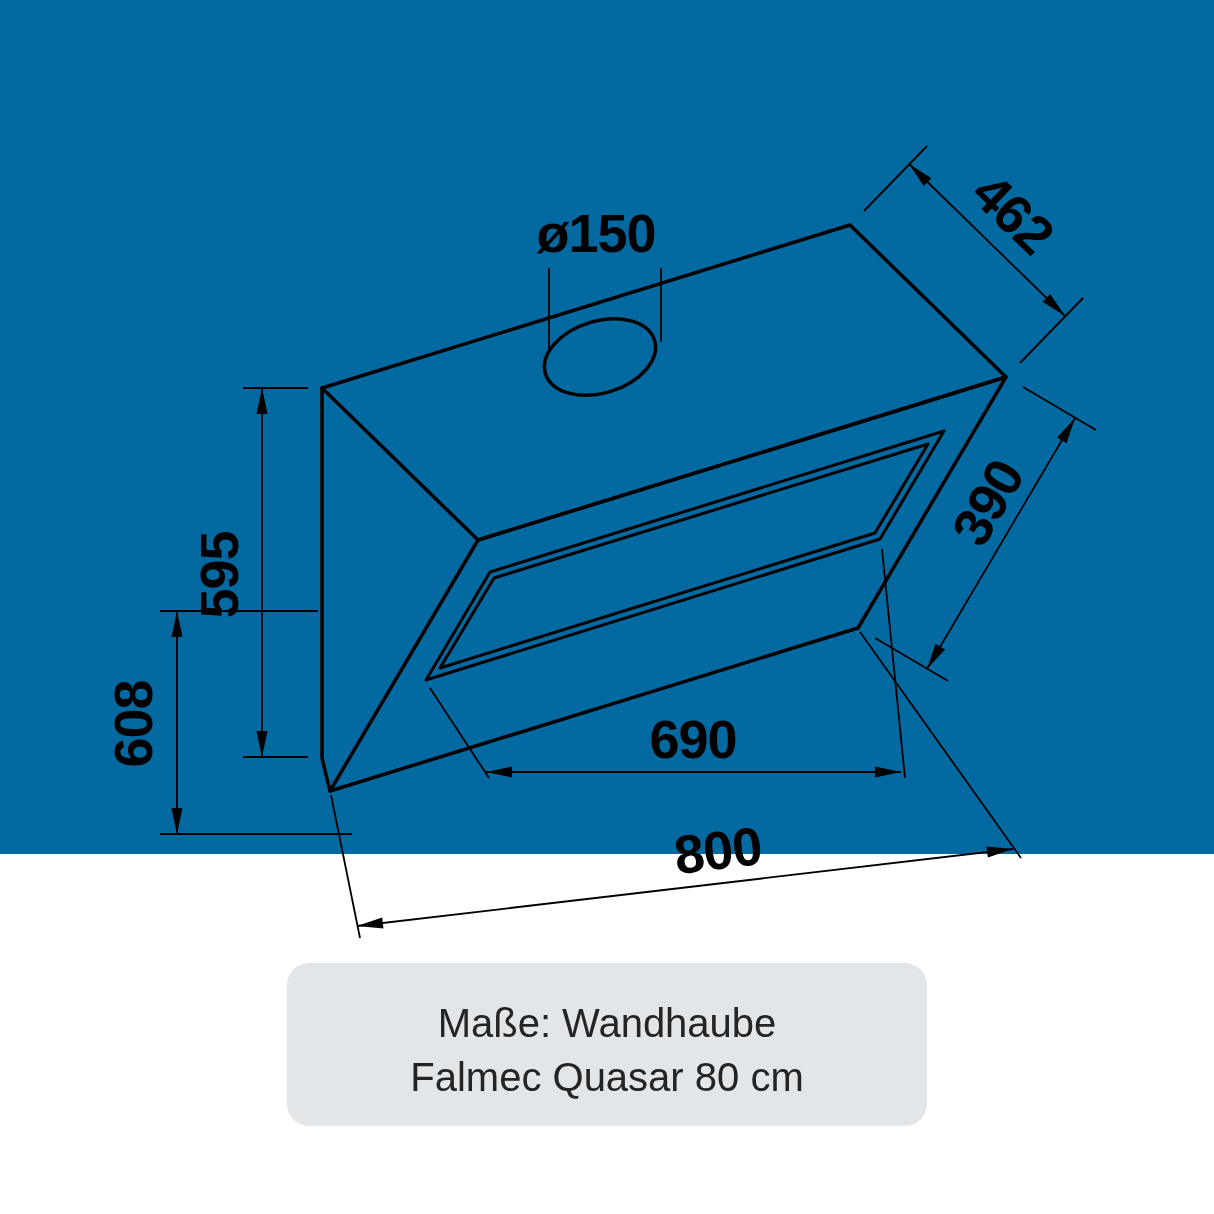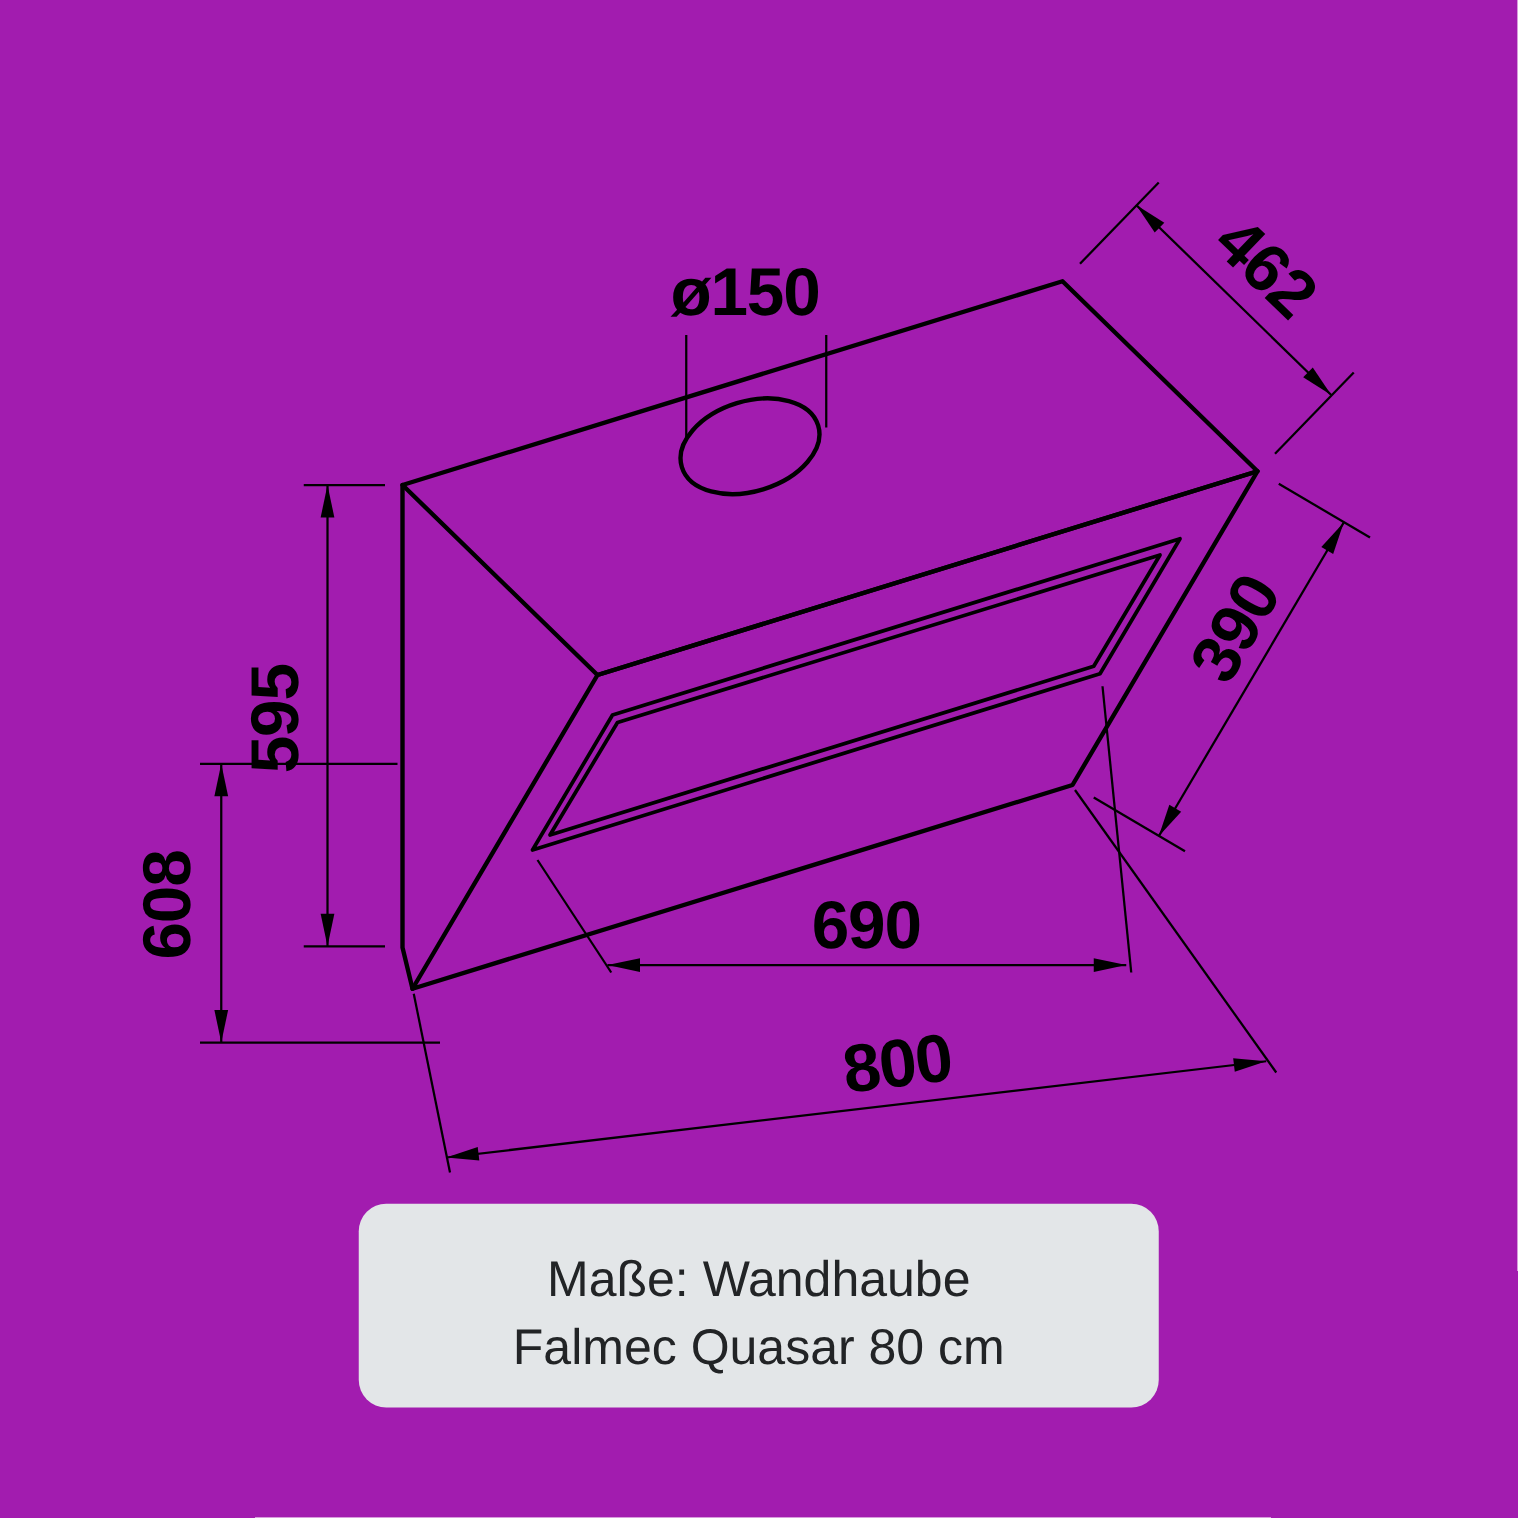--- a/index.html
+++ b/index.html
@@ -1,16 +1,16 @@
 <!DOCTYPE html>
 <html><head>
 <meta charset="utf-8">
 <style>
   html,body{margin:0;padding:0;width:1214px;height:1214px;background:#ffffff;overflow:hidden;}
-  .canvas{position:relative;width:1214px;height:1214px;background:#a21caf;font-family:"Liberation Sans",sans-serif;}
+  .canvas{position:relative;width:1214px;height:854px;background:#0369a1;font-family:"Liberation Sans",sans-serif;}
   svg{display:block;}
   .obj{fill:none;stroke:#000000;stroke-width:3.5;stroke-linejoin:round;stroke-linecap:round;}
   .obj2{fill:none;stroke:#000000;stroke-width:3;stroke-linejoin:round;}
   .dim{fill:none;stroke:#000000;stroke-width:1.8;stroke-linecap:butt;}
   .num{font-family:"Liberation Sans",sans-serif;font-weight:bold;font-size:54px;fill:#000000;letter-spacing:-1px;}
   .cap{font-family:"Liberation Sans",sans-serif;font-size:40px;fill:#222426;}
 </style>
 </head>
 <body>
 

